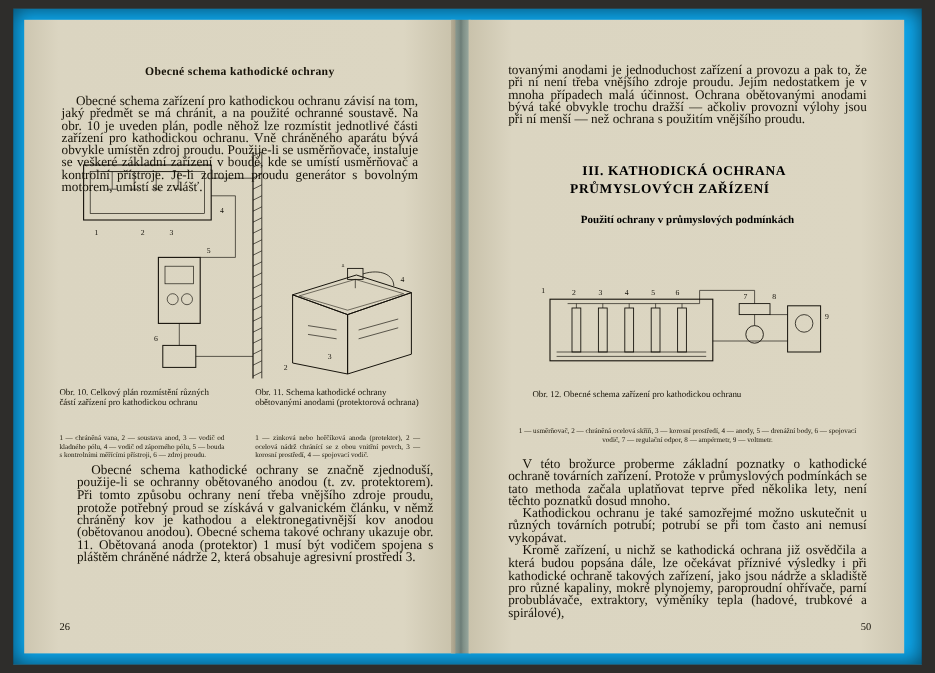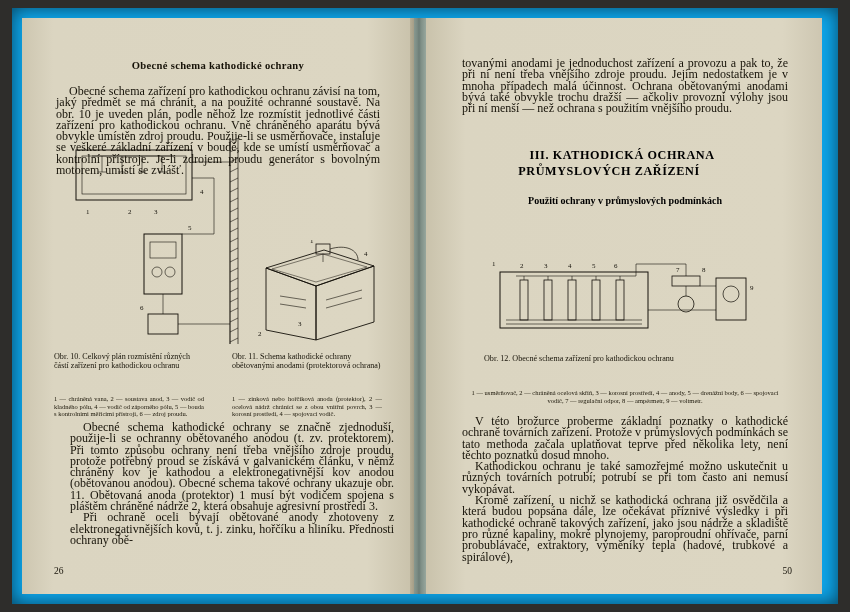--- a/index.html
+++ b/index.html
@@ -180,21 +180,20 @@
       </div>
 
       <div class="caption" style="position:absolute;left:32px;top:334px;width:150px;">Obr. 10. Celkový plán rozmístění různých částí zařízení pro kathodickou ochranu</div>
       <div class="legend" style="position:absolute;left:32px;top:372px;width:150px;">1 — chráněná vana, 2 — soustava anod, 3 — vodič od kladného pólu, 4 — vodič od záporného pólu, 5 — bouda s kontrolními měřícími přístroji, 6 — zdroj proudu.</div>
 
       <div class="caption" style="position:absolute;left:210px;top:334px;width:150px;">Obr. 11. Schema kathodické ochrany obětovanými anodami (protektorová ochrana)</div>
       <div class="legend" style="position:absolute;left:210px;top:372px;width:150px;">1 — zinková nebo hořčíková anoda (protektor), 2 — ocelová nádrž chránící se z obou vnitřní povrch, 3 — korosní prostředí, 4 — spojovací vodič.</div>
 
       <div class="col" style="left:34px;top:404px;width:324px;margin-left:14px;">
         <p>Obecné schema kathodické ochrany se značně zjednoduší, použije-li se ochranny obětovaného anodou (t. zv. protektorem). Při tomto způsobu ochrany není třeba vnějšího zdroje proudu, protože potřebný proud se získává v galvanickém článku, v němž chráněný kov je kathodou a elektronegativnější kov anodou (obětovanou anodou). Obecné schema takové ochrany ukazuje obr. 11. Obětovaná anoda (protektor) 1 musí být vodičem spojena s pláštěm chráněné nádrže 2, která obsahuje agresivní prostředí 3.</p>
-        <p>Při ochraně oceli bývají obětované anody zhotoveny z elektronegativnějších kovů, t. j. zinku, hořčíku a hliníku. Přednosti ochrany obě-</p>
       </div>
 
       <div class="pageno" style="left:32px;">26</div>
     </div>
 
     <div class="gutter"></div>
 
     <div class="page right">
 
       <div class="col" style="left:36px;top:40px;width:326px;">

